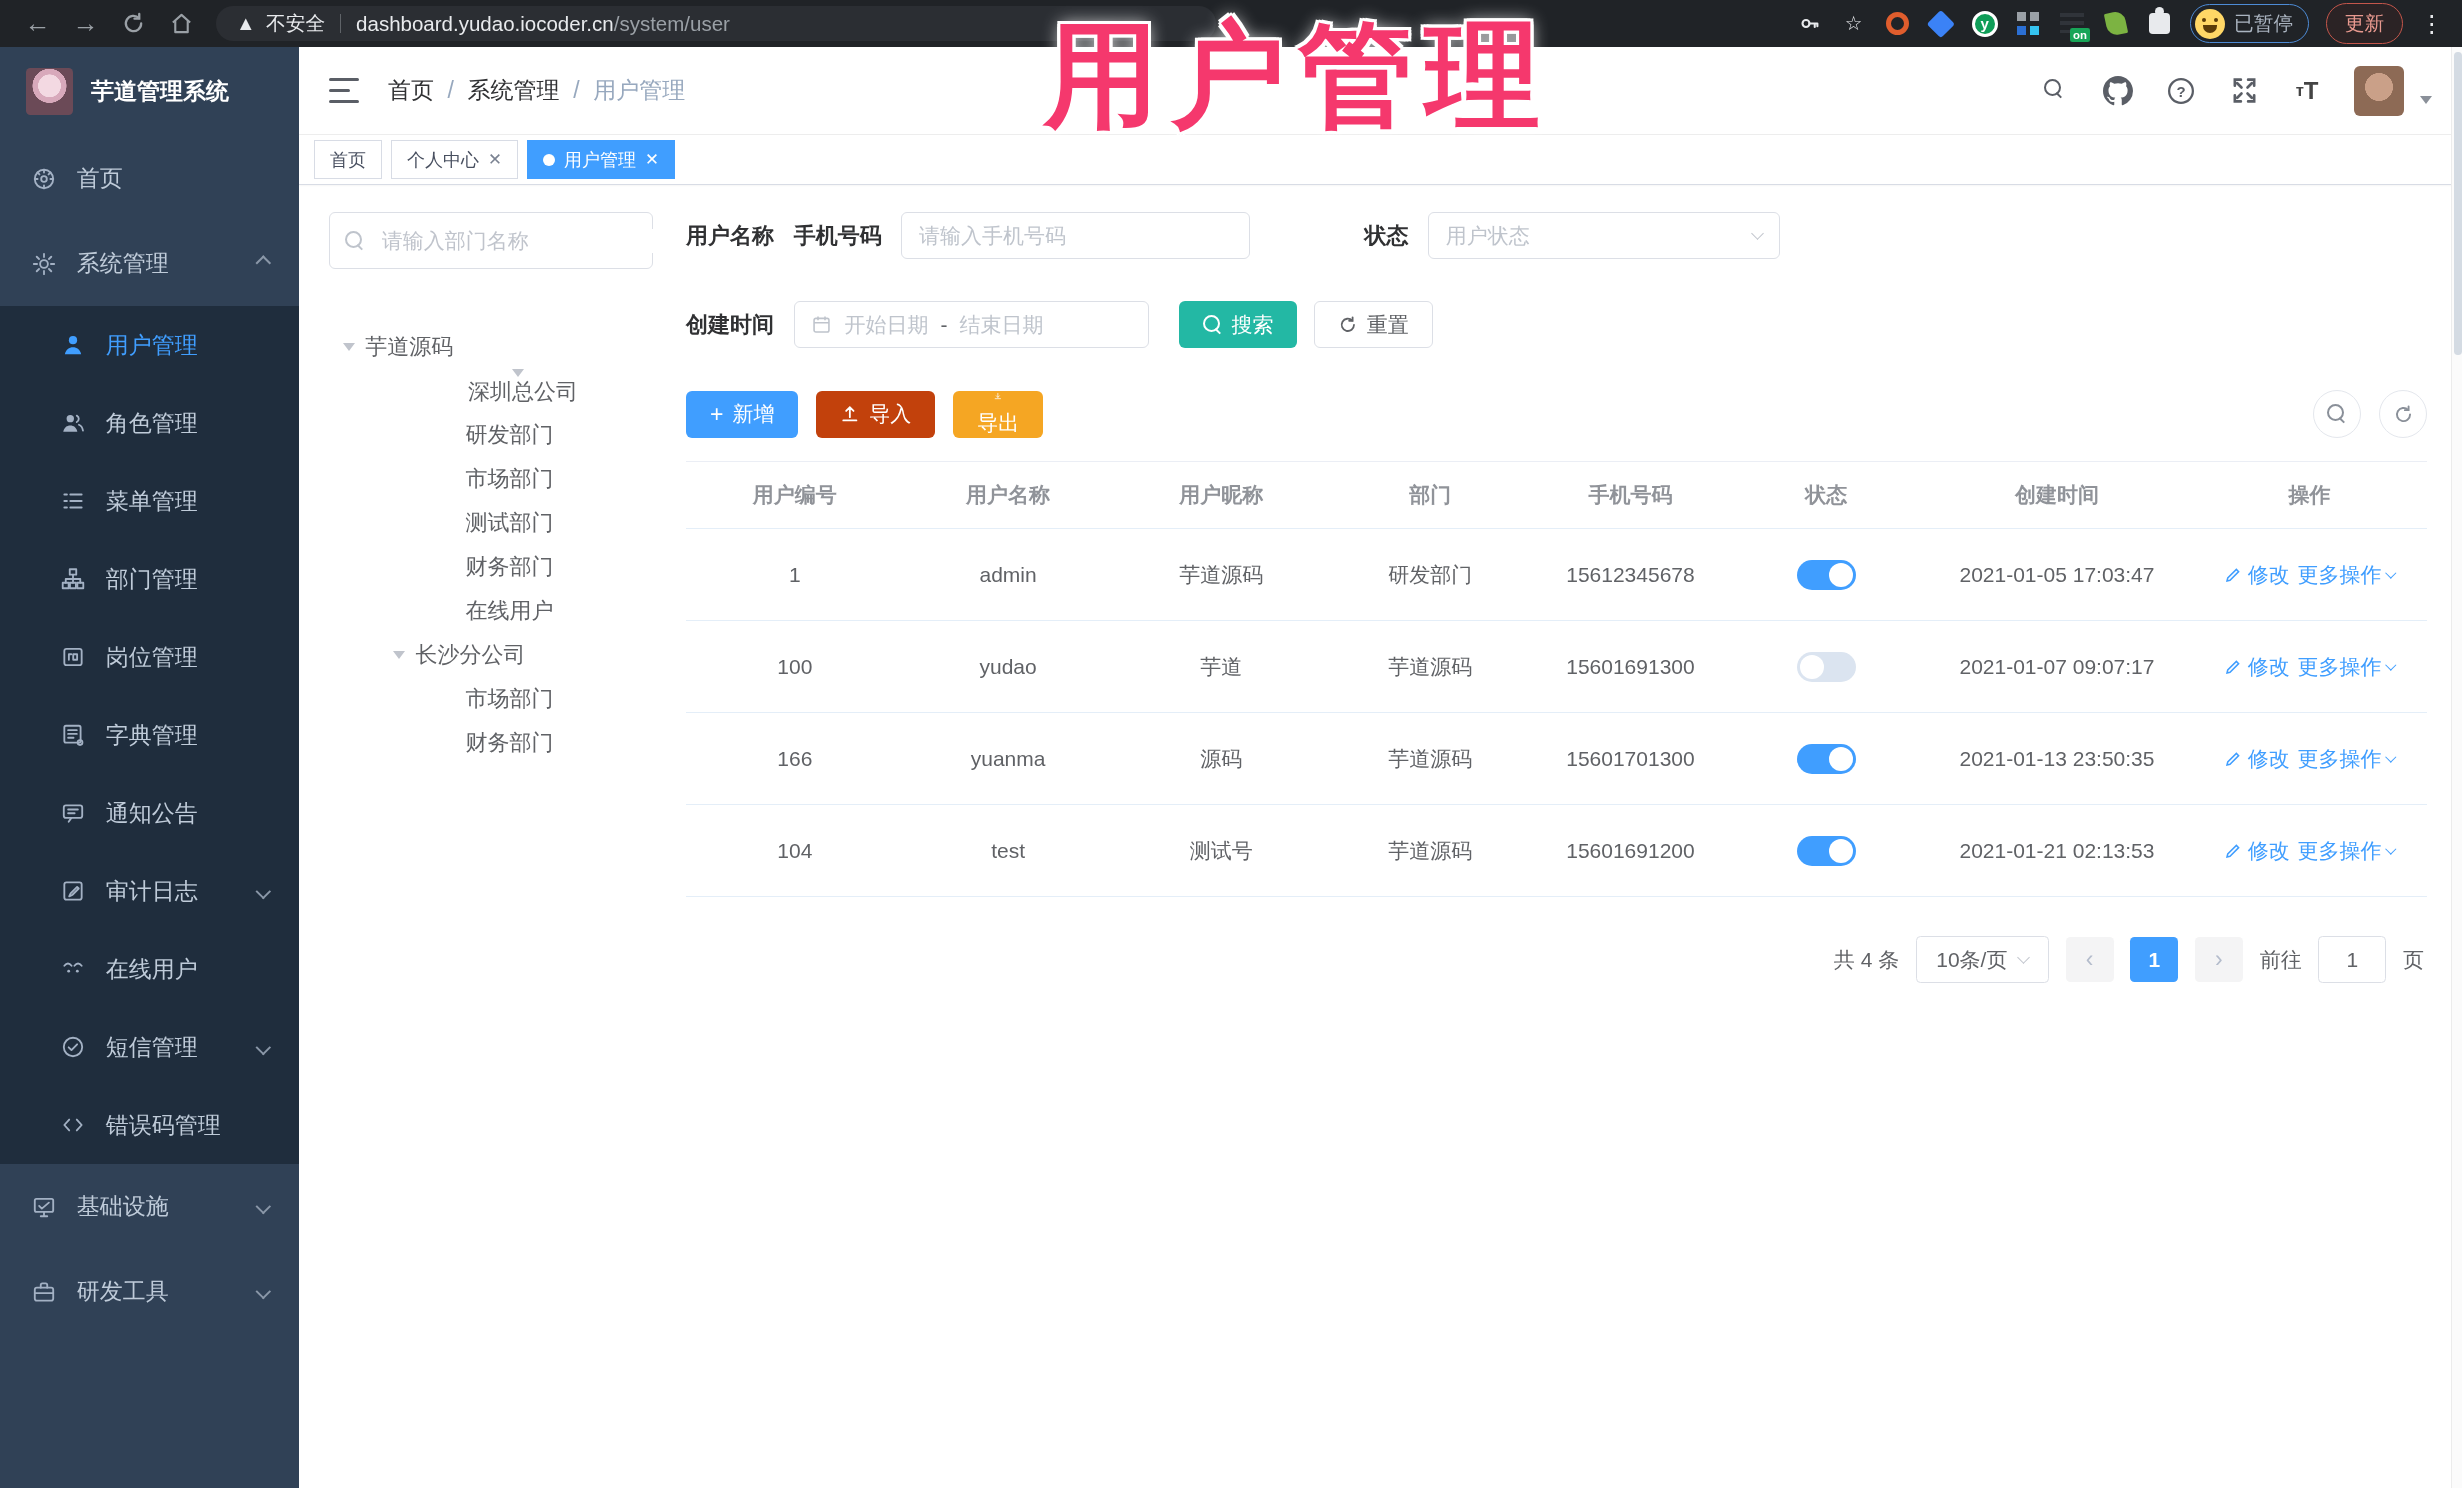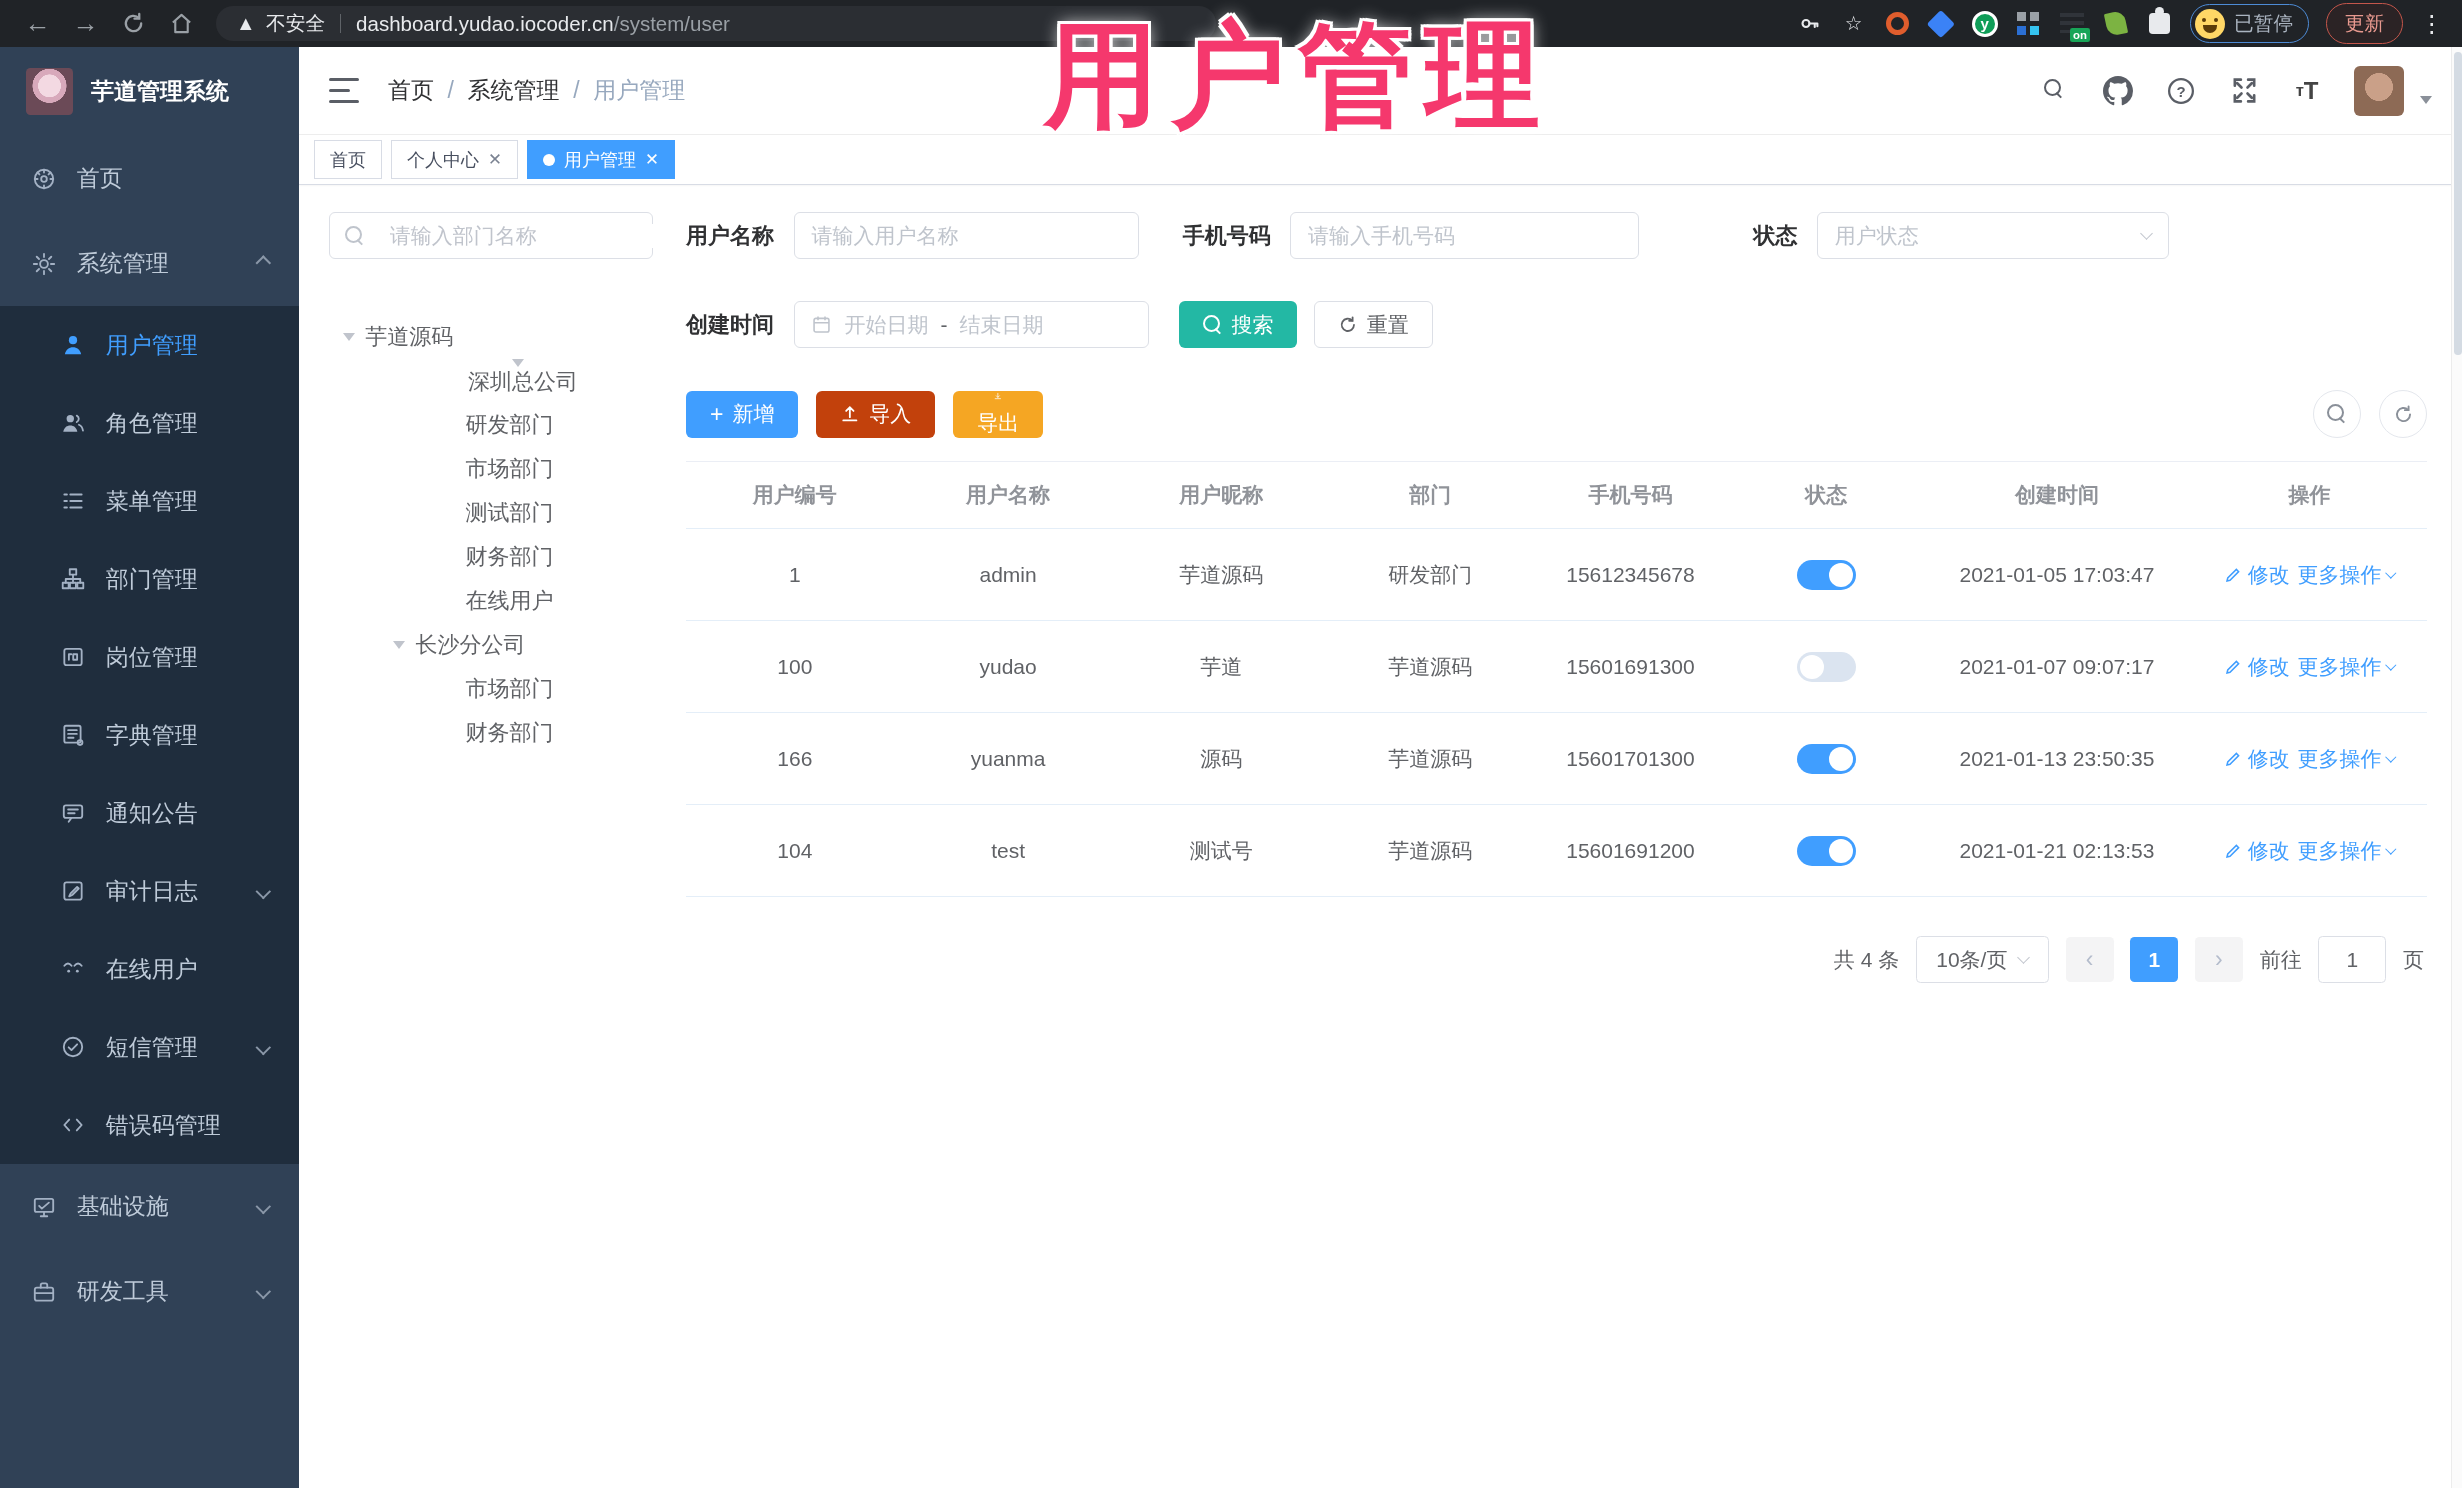--- a/index.html
+++ b/index.html
@@ -79,21 +79,21 @@
   .tab{height:39px;display:flex;align-items:center;gap:9px;padding:0 15px;border:0.8px solid #d8dce5;background:#fff;color:#495060;font-size:18px;cursor:pointer;}
   .tab .dot{width:12px;height:12px;border-radius:50%;background:#fff;display:none;}
   .tab .x{font-size:16.7px;color:#7a8291;}
   .tab.active{background:#409eff;border-color:#409eff;color:#fff;}
   .tab.active .dot{display:block;}
   .tab.active .x{color:#fff;}
 
   
   .content{flex:1;display:flex;padding:27px 35px 0 30px;gap:33px;min-height:0;}
   .tree-panel{width:324px;flex-shrink:0;}
-  .tree-search{height:47px;border:0.8px solid #dcdfe6;border-radius:6px;display:flex;align-items:center;padding:0 15px;gap:25px;color:#bfc4cc;}
+  .tree-search{height:57px;border:0.8px solid #dcdfe6;border-radius:6px;display:flex;align-items:center;padding:0 15px;gap:17px;color:#bfc4cc;}
   .tree-search input{border:none;outline:none;flex:1;font-size:21px;color:#606266;font-family:inherit;}
   .tree-search input::placeholder{color:#c0c4cc;}
   .tree{margin-top:56px;}
   .tree-node{display:flex;align-items:center;height:44px;font-size:22px;color:#606266;cursor:pointer;}
   .tcaret{width:0;height:0;border-left:6.8px solid transparent;border-right:6.8px solid transparent;border-top:8.3px solid #c0c4cc;margin-right:10.6px;flex-shrink:0;}
   .tcaret.hidden{visibility:hidden;}
 
   .table-panel{flex:1;min-width:0;}
   .filter-row{display:flex;align-items:center;margin-bottom:42px;}
   .f-label{font-size:22px;font-weight:bold;color:#303133;margin-right:19.7px;white-space:nowrap;}
@@ -487,23 +487,20 @@
               <span class="tcaret hidden"></span>
     <span>财务部门</span>
             </div>
           </div>
       </div>
 
       <div class="table-panel">
 
         <div class="filter-row">
           <span class="f-label">用户名称</span>
-          <div class="f-input w-username">
-            <input placeholder="请输入用户名称" style="">
-          </div>
           <span class="f-label">手机号码</span>
           <div class="f-input w-mobile">
             <input placeholder="请输入手机号码" style="">
           </div>
           <span class="f-label">状态</span>
           <div class="f-input w-status">
             <span>用户状态</span>
             <span class="sel-chev"></span>
           </div>
         </div>

